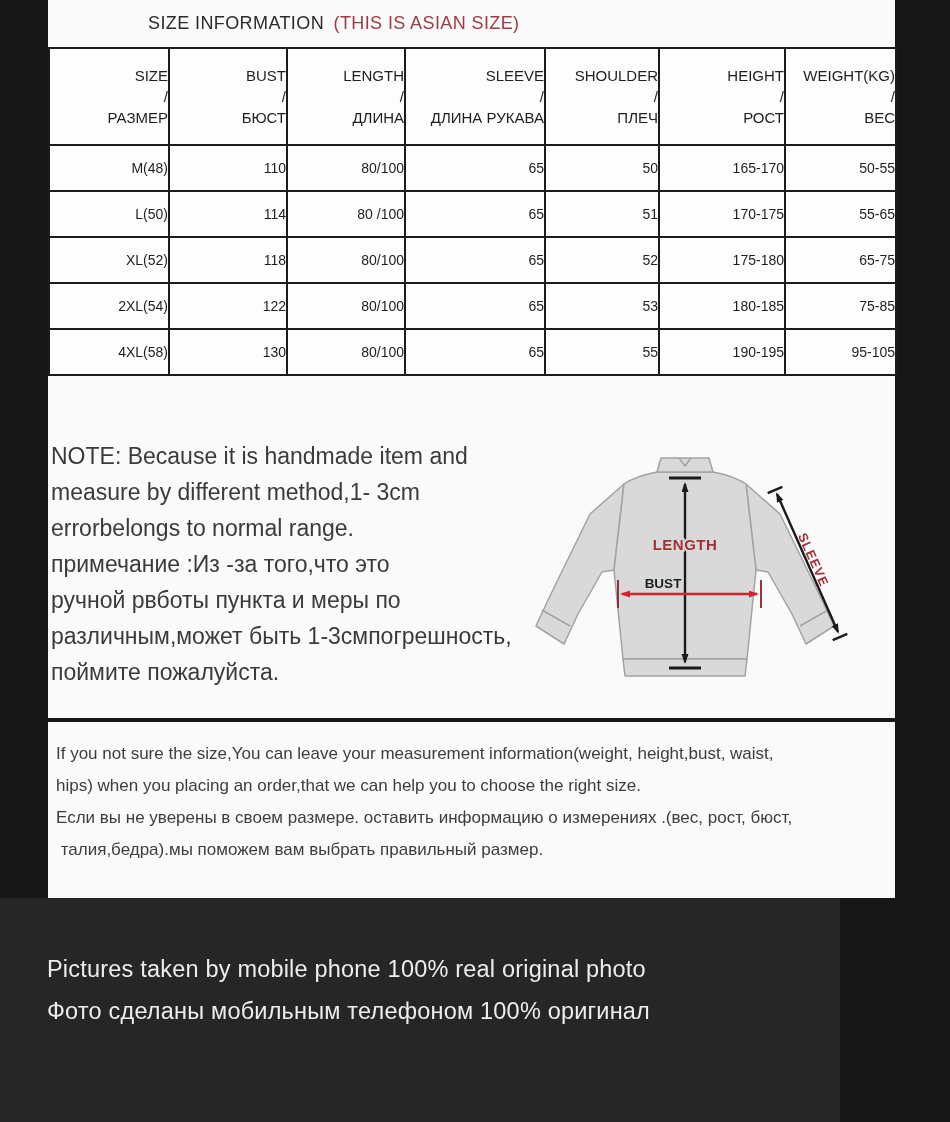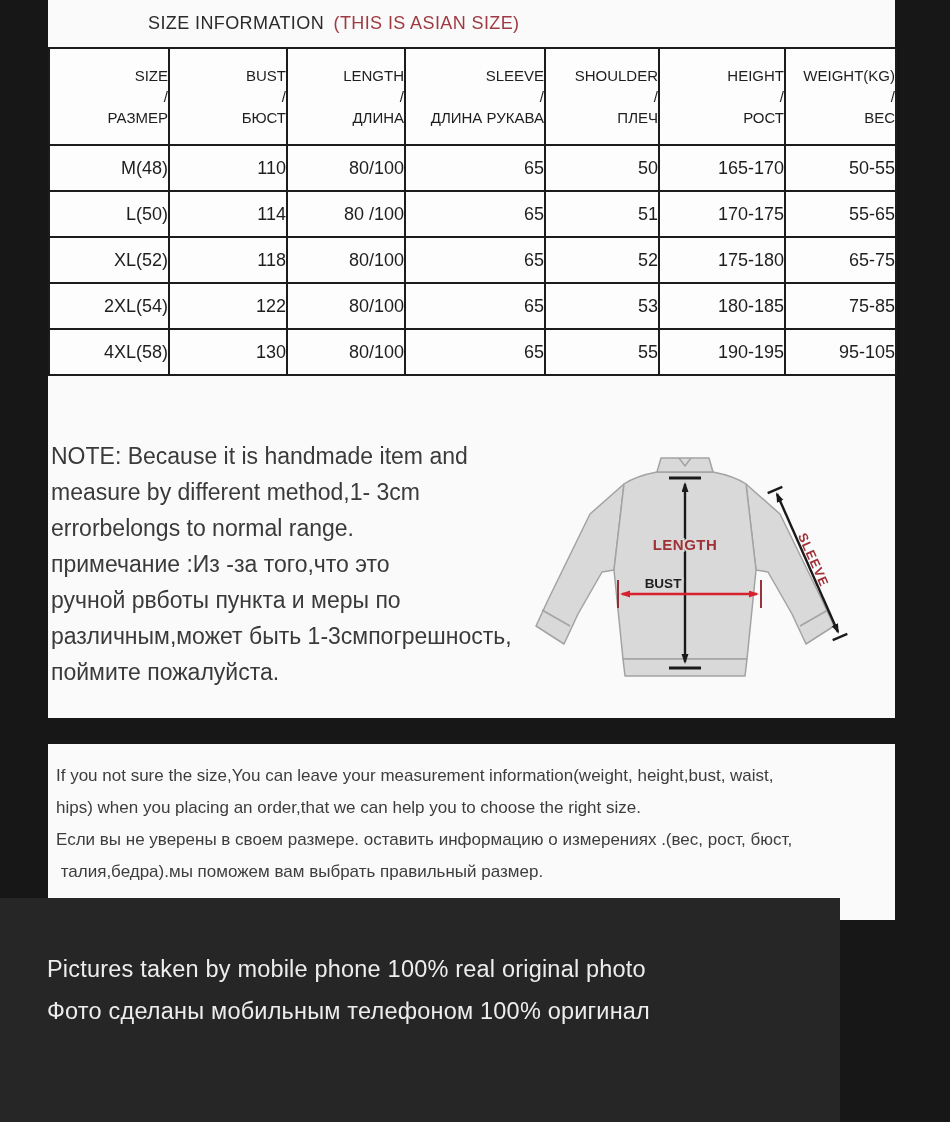--- a/index.html
+++ b/index.html
@@ -7,28 +7,28 @@
           font-family:"Liberation Sans","DejaVu Sans",sans-serif;}
   
   .sheet1{position:absolute;left:48px;top:0;width:847px;height:718px;background:#fafafa;}
   .title{padding:13px 0 0 100px;font-size:18px;letter-spacing:.4px;color:#2b2b2b;white-space:nowrap;}
   .title .hl{margin-left:4px;}
   
   table.size-table{position:absolute;left:0;top:47px;width:847px;border-collapse:collapse;table-layout:fixed;}
   table.size-table th,table.size-table td{border:2px solid #1c1c1c;text-align:right;vertical-align:middle;
       color:#1e1e1e;background:#fdfdfd;padding:0;}
   table.size-table th{height:95px;font-size:15px;font-weight:400;line-height:21px;}
-  table.size-table td{height:44px;font-size:18px;}
+  table.size-table td{height:44px;font-size:14px;}
   
   .note{position:absolute;left:3px;top:438px;width:500px;font-size:23px;line-height:36px;color:#3a3a3a;}
   .note div{white-space:pre;}
   
   .diagram{position:absolute;left:478px;top:438px;width:370px;height:258px;}
   
-  .sheet2{position:absolute;left:48px;top:744px;width:847px;height:176px;background:#fafafa;}
+  .sheet2{position:absolute;left:48px;top:722px;width:847px;height:176px;background:#fafafa;}
   .size-help{padding:16px 0 0 8px;font-size:17px;line-height:32px;color:#3d3d3d;}
   .size-help div{white-space:pre;}
   
   .bottom-zone{position:absolute;left:0;top:898px;width:840px;height:224px;background:#262626;}
   .footer{position:absolute;left:47px;top:50px;font-size:23.5px;line-height:42px;color:#ededed;letter-spacing:.2px;}
   .footer div{white-space:pre;}
 </style>
 </head>
 <body>
 

